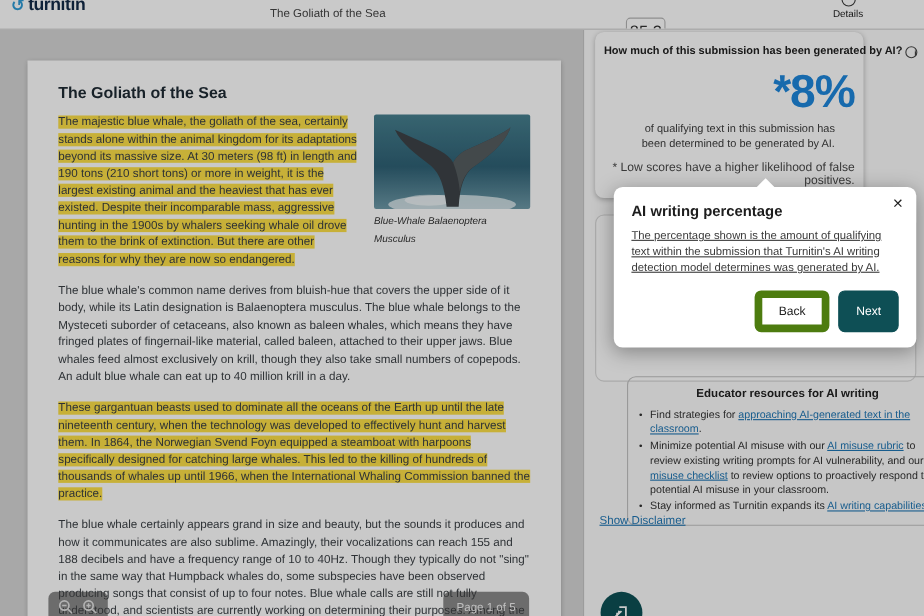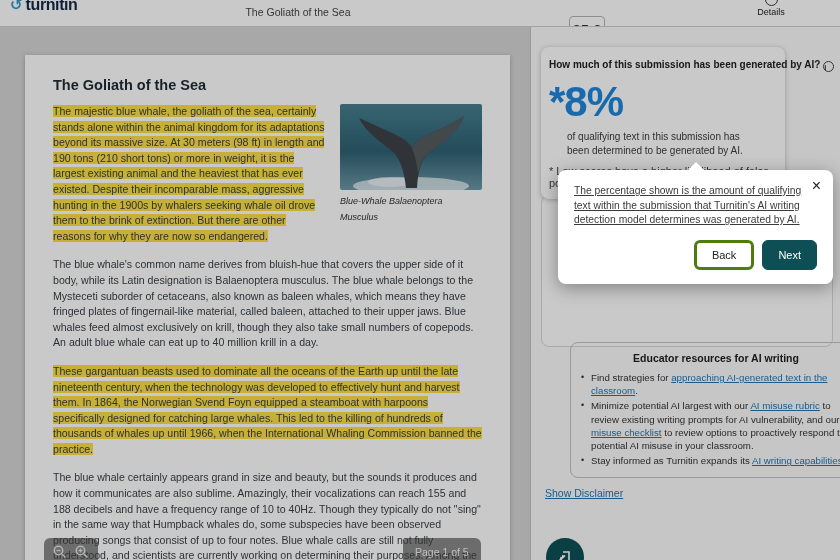--- a/index.html
+++ b/index.html
@@ -39,60 +39,60 @@
   .zoom-pill { position:absolute; left:44px; top:511px; width:54px; height:28px; border-radius:6px;
     background:rgba(66,66,66,0.62); display:flex; align-items:center; justify-content:center; gap:8px; }
   .page-pill { position:absolute; left:403px; top:511px; height:28px; border-radius:6px;
     background:rgba(66,66,66,0.62); color:#f2f2f2; font-size:10.5px; padding:0 12px;
     display:flex; align-items:center; }
 
   
   .panel { position:absolute; left:530px; top:27px; width:310px; height:533px; background:#fbfbfb;
     border-left:1px solid #c6c6c6; z-index:1; }
 
-  .ai-card { position:absolute; left:10px; top:20px; width:244px; min-height:130px; background:#ffffff;
-    border-radius:8px; box-shadow:0 1px 5px rgba(0,0,0,0.25); padding:12px 8px 10px; text-align:left; z-index:30; }
+  .ai-card { position:absolute; left:10px; top:2px; width:244px; min-height:130px; background:#ffffff;
+    border-radius:8px; box-shadow:0 1px 5px rgba(0,0,0,0.25); padding:12px 8px 10px; text-align:right; z-index:30; }
   .ai-question { font-size:10px; font-weight:bold; color:#222; white-space:nowrap; }
   .info-circle { display:inline-block; width:11px; height:11px; border:1.3px solid #444; border-radius:50%;
     font-size:8px; line-height:11px; font-weight:bold; color:#444; vertical-align:-2px; margin-left:3px; cursor:pointer; }
   .ai-percent { font-size:42px; font-weight:bold; color:#1e87dc; margin:6px 0 4px; letter-spacing:-1px; }
   .ai-desc { font-size:10px; color:#3c3c3c; line-height:13.5px; padding:0 18px; }
   .ai-foot { font-size:11px; color:#4a4a4a; margin-top:8px; }
 
   .hidden-card { position:absolute; left:10px; top:168px; width:292px; height:152px; background:#ffffff;
     border:1px solid #d8d8d8; border-radius:8px; z-index:1; }
 
   .edu-card { position:absolute; left:10px; top:315px; width:292px; border:1px solid #c2c2c2;
     border-radius:8px; padding:9px 10px 8px; z-index:1;margin-left:29px; }
   .edu-title { font-size:10.5px; font-weight:bold; color:#222; text-align:center; margin-bottom:7px; }
   .res-list { list-style:none; }
   .res-list li { font-size:9.7px; line-height:13.2px; color:#333; padding-left:10px; position:relative; margin-bottom:2px; }
   .res-list li::before { content:"\2022"; position:absolute; left:0; top:0; color:#333; font-size:9px; }
   .res-link { color:#1f76b4; text-decoration:underline; cursor:pointer; }
 
-  .disclaimer-link { position:absolute; left:14px; top:460px; font-size:10.5px; color:#1f76b4;
+  .disclaimer-link { position:absolute; left:14px; top:440px; font-size:10.5px; color:#1f76b4;
     text-decoration:underline; cursor:pointer; z-index:1; }
 
   .expand-fab { position:absolute; left:15px; top:511px; width:38px; height:38px; border-radius:50%;
     background:#0d5156; display:flex; align-items:center; justify-content:center; cursor:pointer; z-index:1; }
 
   
   .overlay { position:absolute; left:0; top:0; width:840px; height:560px; background:rgba(0,0,0,0.21); z-index:10; }
 
   .popup { position:absolute; left:558px; top:170px; width:275px; background:#ffffff; border-radius:8px;
     box-shadow:0 4px 18px rgba(0,0,0,0.35); padding:14px 16px 14px; z-index:40; }
   .popup-caret { position:absolute; top:-8px; left:calc(50% - 8px); width:0; height:0;
     border-left:8px solid transparent; border-right:8px solid transparent; border-bottom:8px solid #ffffff; }
   .popup-close { position:absolute; right:12px; top:8px; font-size:16px; color:#222; cursor:pointer; line-height:16px; }
   .popup-title { font-size:13.5px; font-weight:bold; color:#1d1d1d; margin-bottom:9px; }
   .popup-body { font-size:10.3px; line-height:14.6px; color:#3a3a3a; margin-bottom:9px;text-decoration:underline; }
   .popup-actions { display:flex; justify-content:flex-end; gap:8px; margin-top:12px; }
   .btn { font-size:11px; border-radius:6px; padding:6px 15px; cursor:pointer;
     font-family:"Liberation Sans","DejaVu Sans",sans-serif; }
-  .btn-back { background:#ffffff; color:#222; border:3px solid #4d7c0f; }
+  .btn-back { background:#ffffff; color:#222; border:7px solid #4d7c0f; }
   .btn-next { background:#0e4f55; color:#ffffff; border:1px solid #0e4f55; font-weight:normal; }
 </style>
 </head>
 <body>
 
 <div id="stage">
 
   <div class="topbar">
     <div class="brand">
       <span class="brand-glyph">↻</span>
@@ -169,41 +169,42 @@
       </div>
       <div class="ai-percent">*8%</div>
       <div class="ai-desc">of qualifying text in this submission has been determined to be generated by AI.</div>
       <div class="ai-foot">* Low scores have a higher likelihood of false positives.</div>
     </div>
 
     <div class="edu-card">
       <div class="edu-title">Educator resources for AI writing</div>
       <ul class="res-list">
         <li><span>Find strategies for </span><a class="res-link">approaching AI-generated text in the classroom</a><span></span><a class="res-link"></a><span>.</span></li>
-        <li><span>Minimize potential AI largest with our </span><a class="res-link">AI misuse rubric</a><span> to review existing writing prompts for AI vulnerability, and our </span><a class="res-link">AI misuse checklist</a><span> to review options to proactively respond to potential AI misuse in your classroom.</span></li>
+        <li><span>Minimize potential AI misuse with our </span><a class="res-link">AI misuse rubric</a><span> to review existing writing prompts for AI vulnerability, and our </span><a class="res-link">AI misuse checklist</a><span> to review options to proactively respond to potential AI misuse in your classroom.</span></li>
         <li><span>Stay informed as Turnitin expands its </span><a class="res-link">AI writing capabilities</a><span></span><a class="res-link"></a><span>.</span></li>
       </ul>
     </div>
 
     <a class="disclaimer-link">Show Disclaimer</a>
 
     <div class="expand-fab">
       <svg width="16" height="16" viewBox="0 0 16 16">
         <path d="M6,3 L12,3 L12,13 L4,13 L4,8" fill="none" stroke="#ffffff" stroke-width="1.6"></path>
         <line x1="2" y1="12" x2="8" y2="6.5" stroke="#ffffff" stroke-width="1.6"></line>
         <path d="M8.5,6 L8,10 L4.8,9.2 Z" fill="#ffffff" transform="rotate(180 6.5 8)"></path>
       </svg>
     </div>
   </div>
 
   <div class="overlay"></div>
 
   <div class="popup">
     <div class="popup-caret"></div>
     <div class="popup-close">×</div>
+    <div class="popup-title">AI writing percentage</div>
     <div class="popup-body">The percentage shown is the amount of qualifying text within the submission that Turnitin's AI writing detection model determines was generated by AI.</div>
     <div class="popup-actions">
       <button class="btn btn-back">Back</button>
       <button class="btn btn-next">Next</button>
     </div>
   </div>
 
 </div>
 
 </body></html>

